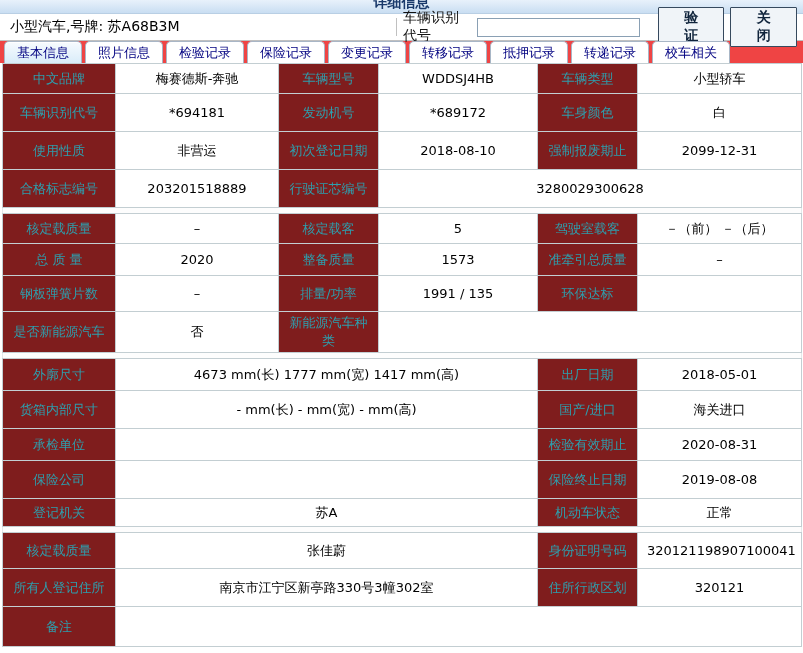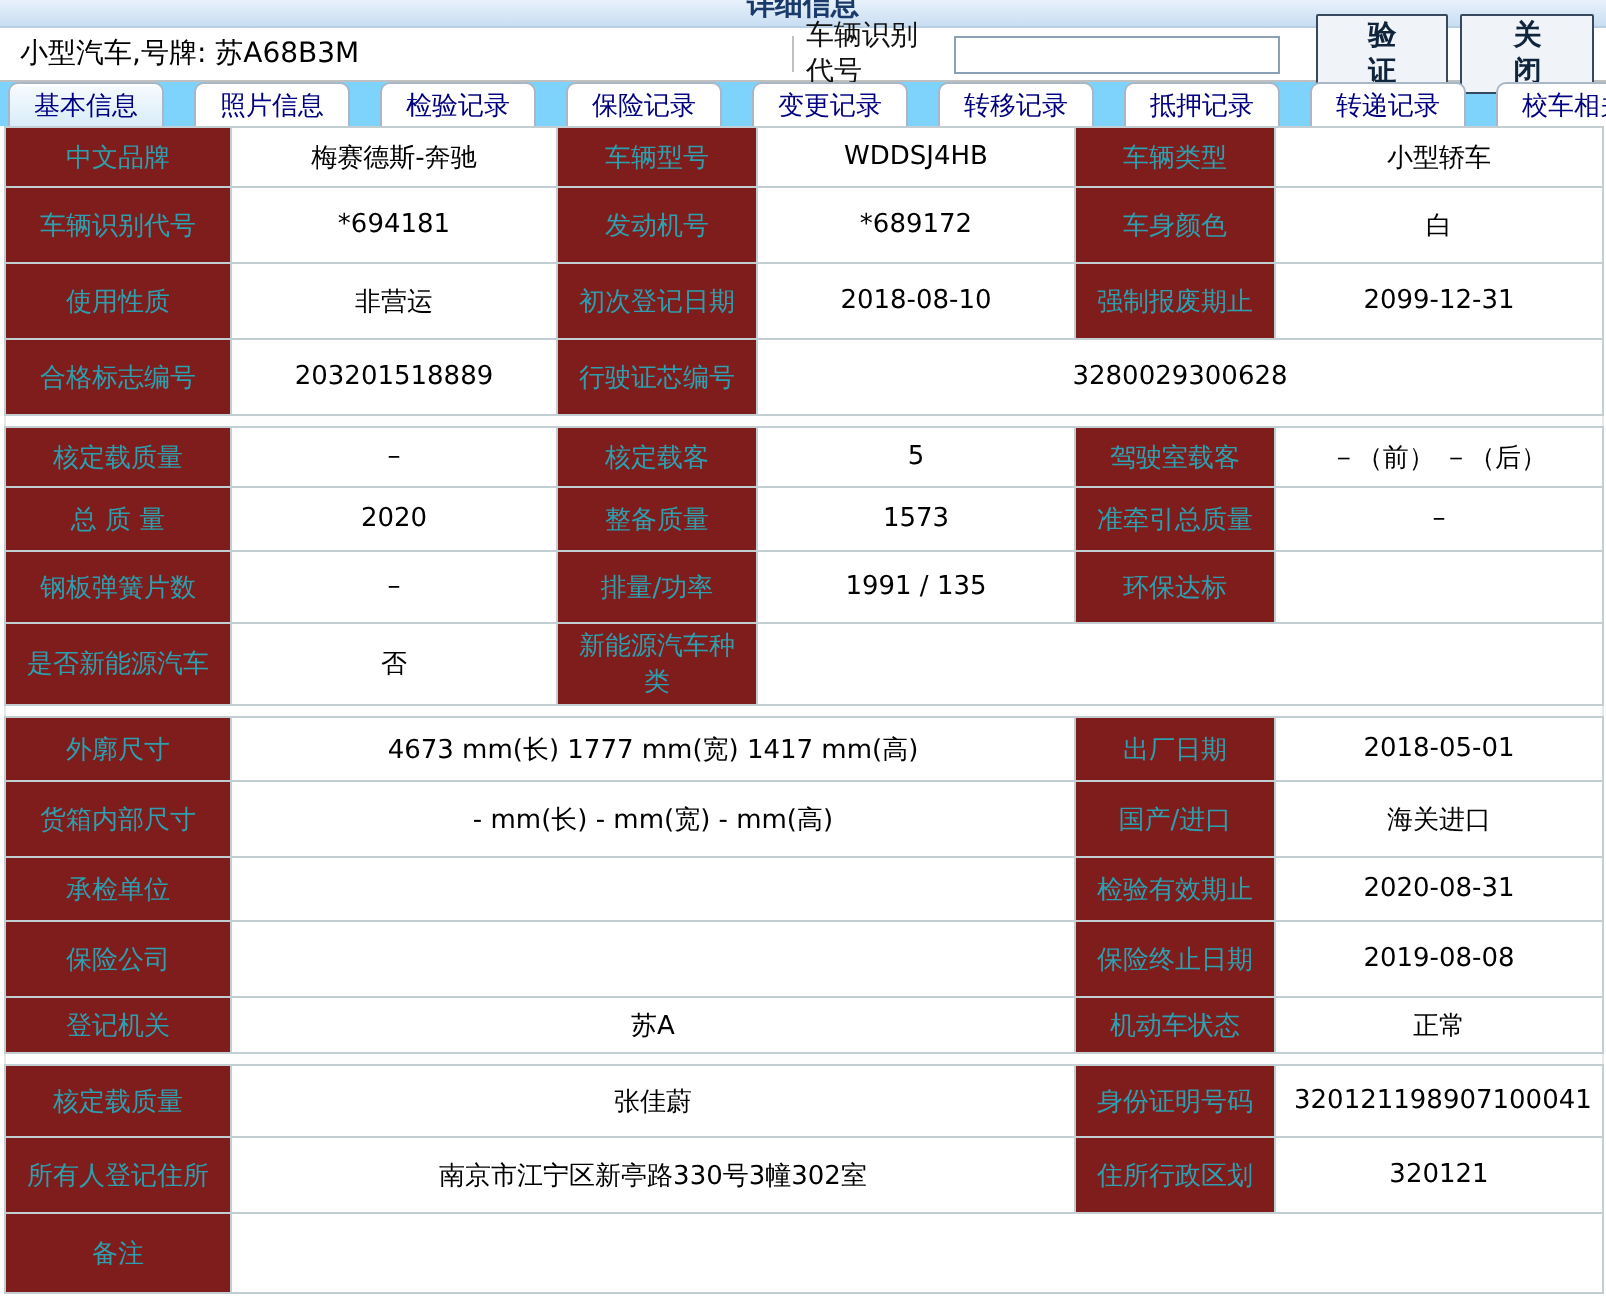--- a/index.html
+++ b/index.html
@@ -18,21 +18,21 @@
     align-items:center; padding-left:10px; font-size:14px; }
   .hdr .vinzone { flex:1; display:flex; align-items:center; padding-left:6px; }
   .hdr .vinlabel { font-size:14px; margin-right:6px; color:#111; }
   .hdr input { width:168px; height:19px; border:1px solid #8aa0b4; background:#fff;
     margin-right:18px; font-size:12px; padding:0 3px; }
   .hdr button { margin-right:6px; padding:1px 19px; font-size:14px; font-weight:bold;
     color:#10243c; background:#f0f4f8; border:1px solid #36495e; border-radius:1px;
     font-family:inherit; cursor:pointer; }
 
   
-  .tabs { height:22px; display:flex; padding-left:4px; background:#7dd3fc;gap:12px; }
+  .tabs { height:22px; display:flex; padding-left:4px; background:#ef4444; }
   .tab { margin-right:3px; padding:2px 12px 0; border:1px solid #a8b6c6; border-bottom:none;
     border-radius:5px 5px 0 0; color:#000080; background:#fff; white-space:nowrap;
     font-size:13px; cursor:pointer; }
   .tab.active { background:linear-gradient(#f7fbfe,#d9ecf9); font-weight:normal;
     box-shadow:inset 0 1px 0 #fff; }
 
   
   .wrap { padding-left:2px; }
   table { border-collapse:collapse; width:799px; table-layout:fixed; }
   td { border:1px solid #c3ced2; vertical-align:middle; font-size:13px; }

